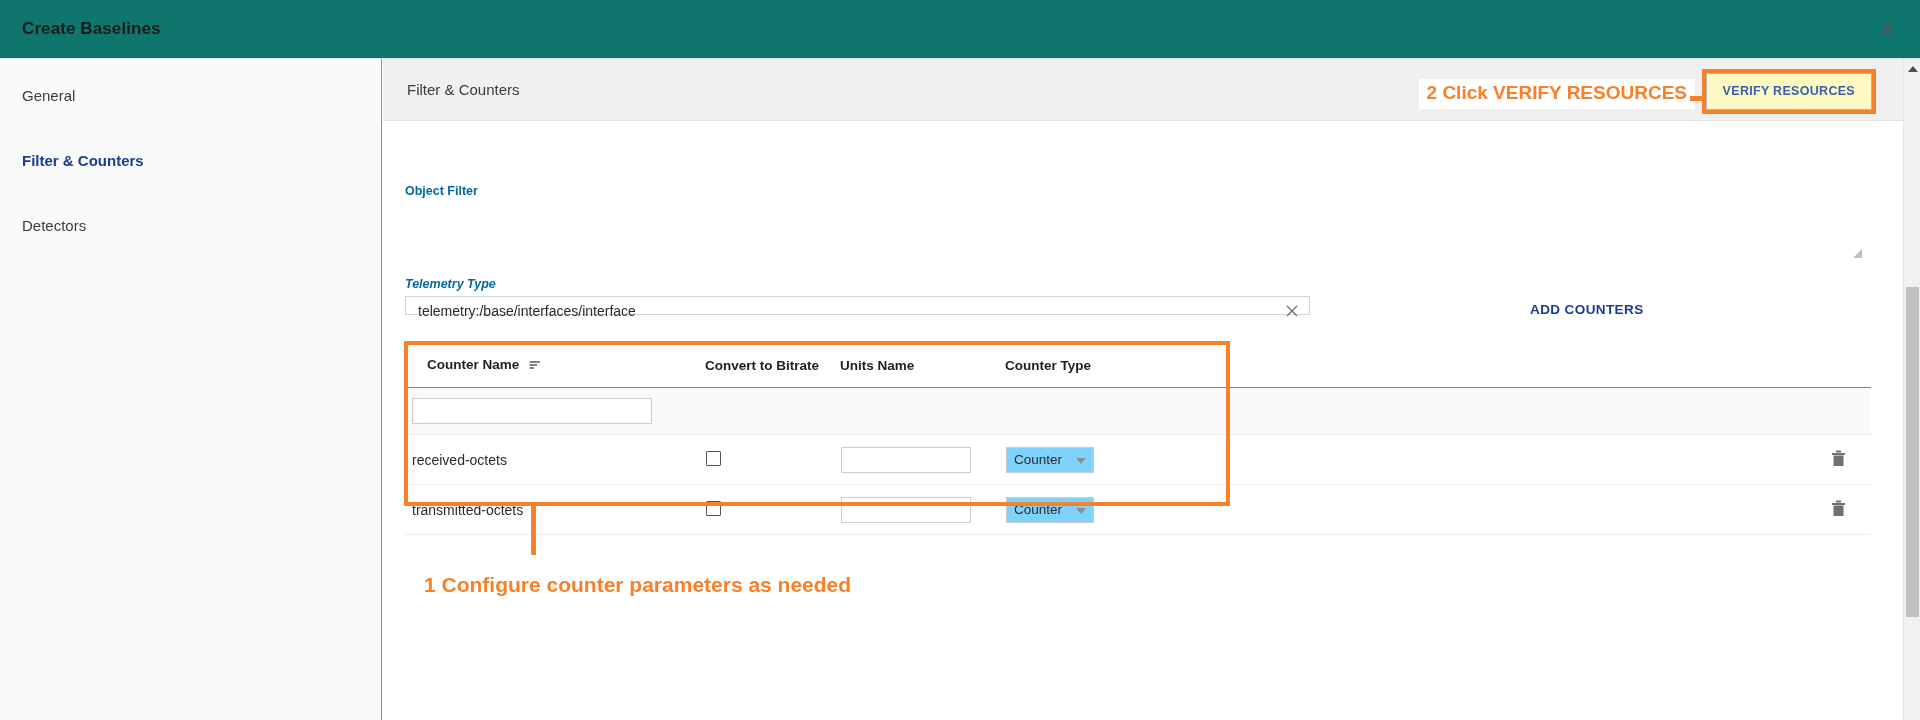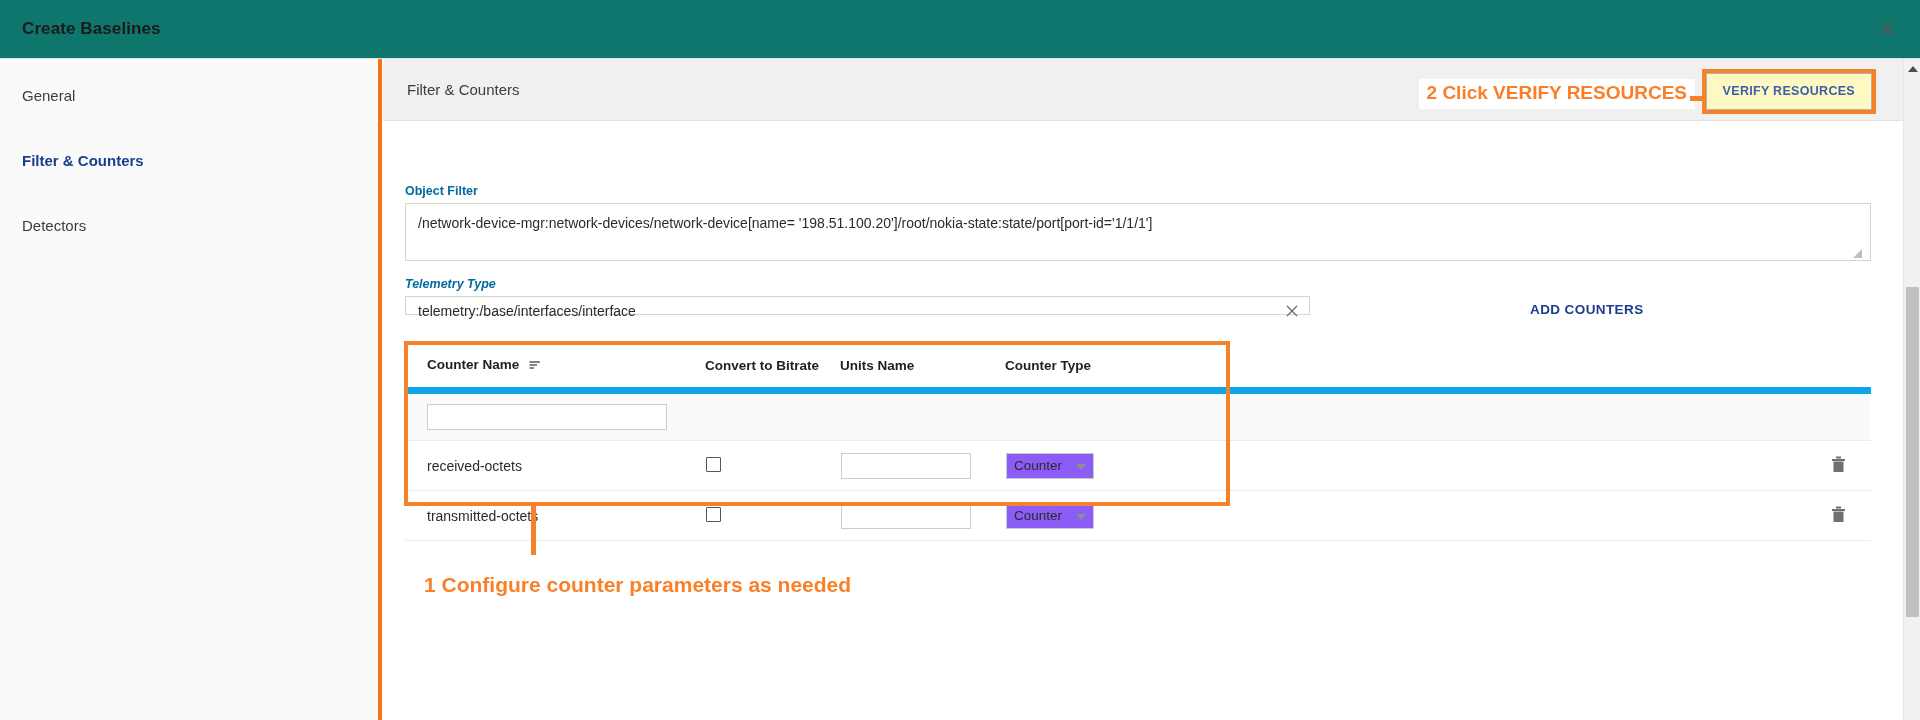--- a/index.html
+++ b/index.html
@@ -51,21 +51,21 @@
   .close-btn svg { display: block; }
 
   
   .sidebar {
     position: absolute;
     left: 0;
     top: 59px;
     width: 382px;
     height: 661px;
     background: #fafafa;
-    border-right: 4px solid #f97316;
+    border-right: 1px solid #f97316;
     box-sizing: border-box;
   }
   .side-item {
     position: absolute;
     left: 22px;
     font-size: 15px;
     color: #3c3c3c;
     cursor: pointer;
     white-space: nowrap;
   }
@@ -250,21 +250,21 @@
     width: 100%;
     border-collapse: collapse;
     table-layout: fixed;
   }
   .tbl th {
     text-align: left;
     font-size: 13.5px;
     font-weight: bold;
     color: #1f1f1f;
     padding: 12px 0 12px 0;
-    border-bottom: 7px solid #0ea5e9;
+    border-bottom: 1px solid #0ea5e9;
     background: #ffffff;
     height: 20px;
     vertical-align: middle;
   }
   .tbl td {
     border-bottom: 1px solid #ececec;
     vertical-align: middle;
     background: #ffffff;
     font-size: 14px;
     color: #2b2b2b;
@@ -296,21 +296,21 @@
     background: #ffffff;
     box-sizing: border-box;
     font-family: "Liberation Sans", sans-serif;
     font-size: 13px;
     padding: 0 7px;
     outline: none;
     color: #2b2b2b;
   }
 
   tr.data-row td { height: 47px; }
-  .cell-name { padding-left: 22px; }
+  .cell-name { padding-left: 7px; }
 
   .chk {
     width: 15px;
     height: 15px;
     border: 1.6px solid #555555;
     background: #ffffff;
     box-sizing: border-box;
     display: inline-block;
     cursor: pointer;
     border-radius: 1px;
@@ -327,21 +327,21 @@
     padding: 0 7px;
     outline: none;
     color: #2b2b2b;
   }
 
   .type-select {
     position: relative;
     width: 88px;
     height: 26px;
     border: 1px solid #cccccc;
-    background: #8b5cf6;
+    background: #7dd3fc;
     box-sizing: border-box;
     cursor: pointer;
   }
   .type-select .val {
     position: absolute;
     left: 7px;
     top: 4px;
     font-size: 13.5px;
     color: #2b2b2b;
   }
@@ -453,21 +453,20 @@
       <div class="callout2-line"></div>
 
       <div class="verify-wrap">
         <button class="verify-btn">VERIFY RESOURCES</button>
       </div>
     </div>
 
     <div class="form-area">
 
       <div class="field-label objfilter-label">Object Filter</div>
-      <textarea class="objfilter-box" placeholder="" style="">/network-device-mgr:network-devices/network-device[name= '198.51.100.20']/root/nokia-state:state/port[port-id='1/1/1']</textarea>
       <div class="objfilter-grip"></div>
 
       <div class="field-label telemetry-label">Telemetry Type</div>
       <div class="telemetry-box">
         <div class="telemetry-value">telemetry:/base/interfaces/interface</div>
         <div class="telemetry-clear">
           <svg width="18" height="18" viewBox="0 0 18 18" aria-hidden="true">
             <line x1="4" y1="4" x2="14" y2="14" stroke="#6b6b6b" stroke-width="1.3"></line>
             <line x1="14" y1="4" x2="4" y2="14" stroke="#6b6b6b" stroke-width="1.3"></line>
           </svg>

